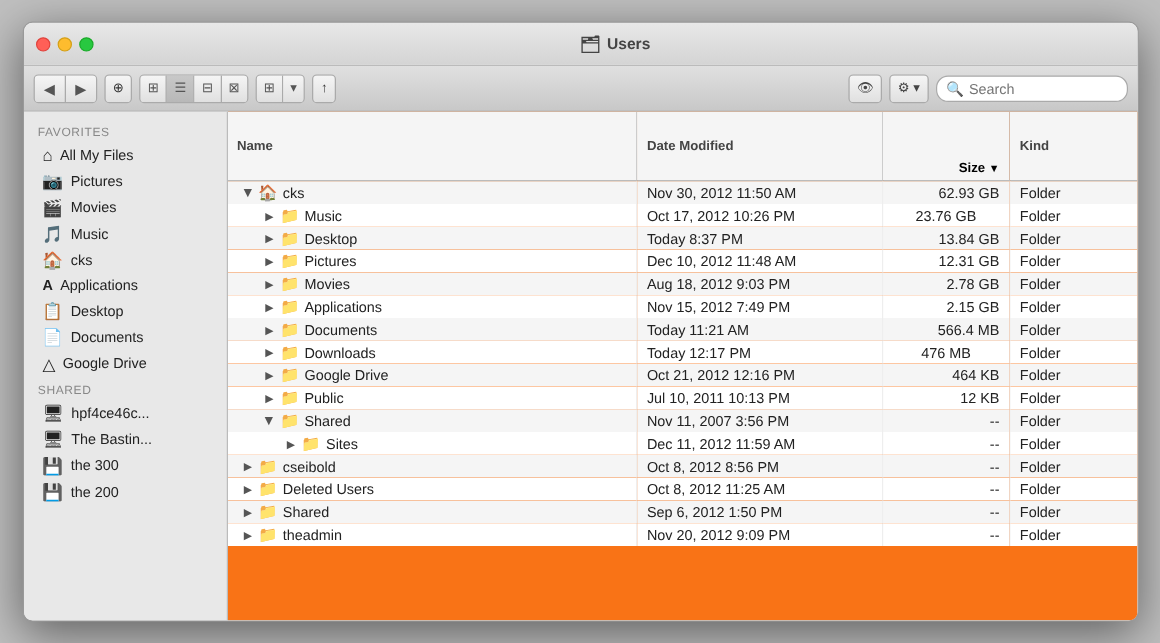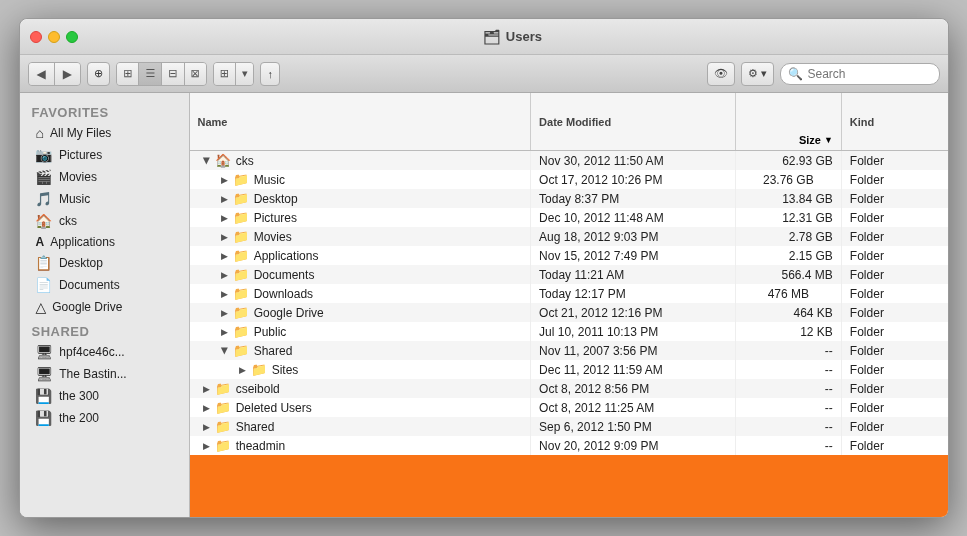--- a/index.html
+++ b/index.html
@@ -142,22 +142,22 @@
     }
     .sidebar {
       width: 170px;
       background: #e8e8e8;
       border-right: 1px solid #bbb;
       overflow-y: auto;
       flex-shrink: 0;
       padding: 6px 0;
     }
     .sidebar-section-label {
-      font-size: 13px;
-      font-weight: 700;
+      font-size: 10px;
+      font-weight: 400;
       color: #888;
       text-transform: uppercase;
       padding: 6px 12px 2px;
       letter-spacing: 0.5px;
     }
     .sidebar-item {
       display: flex;
       align-items: center;
       gap: 6px;
       padding: 3px 12px;

